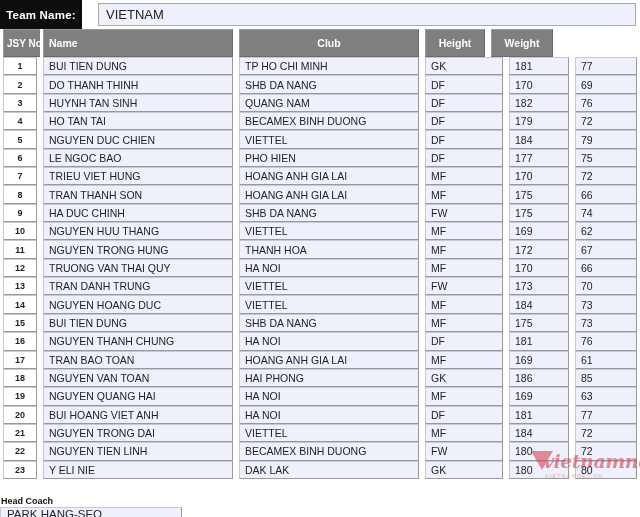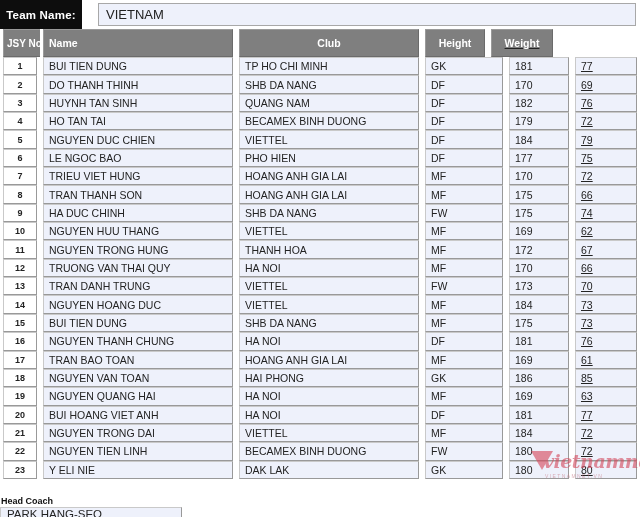--- a/index.html
+++ b/index.html
@@ -71,21 +71,21 @@
     overflow: hidden;
     white-space: nowrap;
   }
 
   
   .c-jsy  { width: 40px;  flex: none; }
   .c-name { width: 196px; flex: none; justify-content: flex-end; }
   .c-club { width: 186px; flex: none; }
   .c-pos  { width: 84px;  flex: none; }
   .c-hgt  { width: 66px;  flex: none; }
-  .c-wgt  { width: 68px;  flex: none; text-decoration: underline; }
+  .c-wgt  { width: 68px;  flex: none; }
 
   
   .box {
     margin: 1px 3px 1px 3px;
     width: 100%;
     height: 100%;
     background: #eef1fb;
     border: 1px solid #999999;
     border-top-color: #c9c9c9;
     border-left-color: #c9c9c9;

